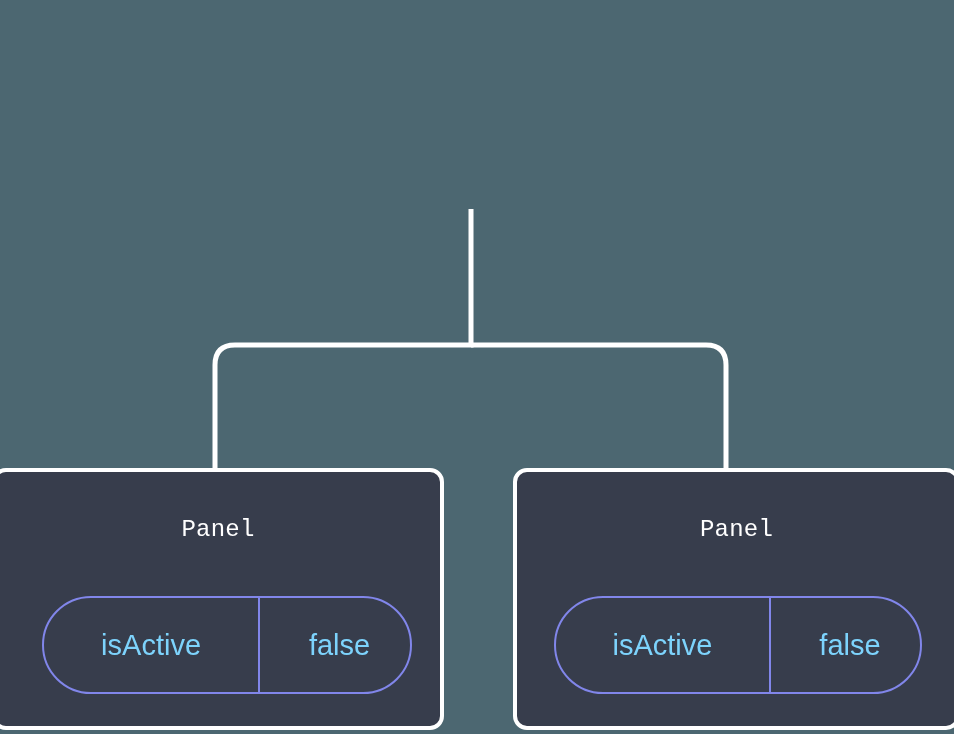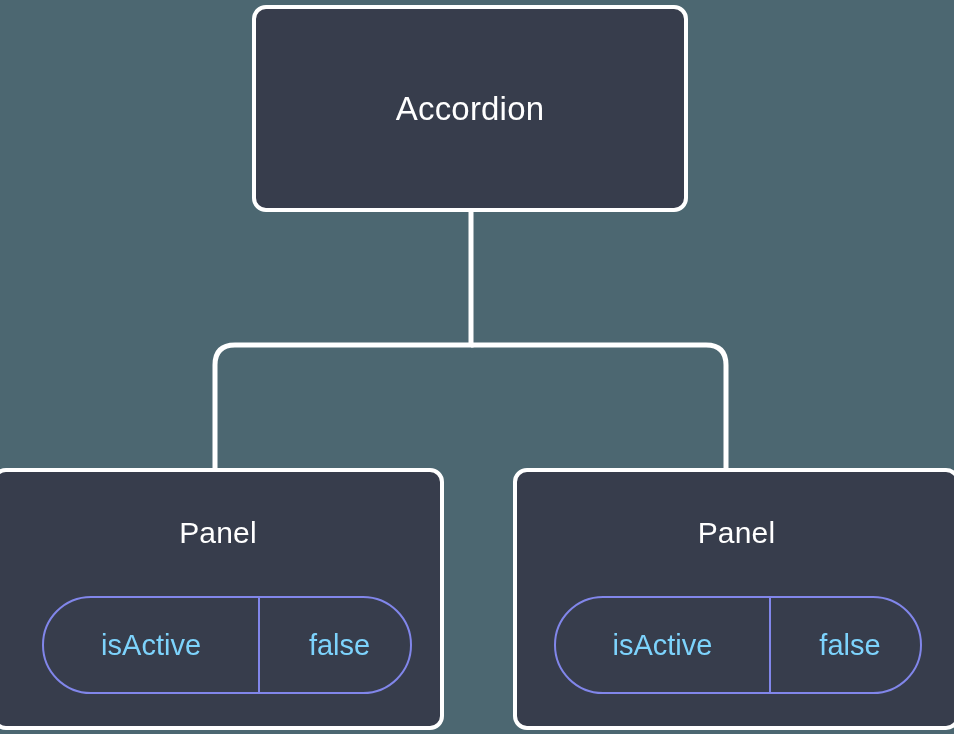--- a/index.html
+++ b/index.html
@@ -62,22 +62,23 @@
   }
   .node-panel-left {
     left: -8px;
     width: 452px;
   }
   .node-panel-right {
     left: 513px;
     width: 447px;
   }
   .node-panel .node-title {
-    font-size: 30px;
+    font-size: 24px;
     line-height: 1;
+    font-family: Liberation Mono, monospace;
   }
   .prop-pill {
     position: absolute;
     top: 124px;
     height: 98px;
     box-sizing: border-box;
     border: 2px solid #8186ea;
     border-radius: 49px;
     display: flex;
     align-items: stretch;
@@ -115,23 +116,20 @@
 
 <div id="diagram-root">
 
   <svg id="edge-layer" viewBox="0 0 954 734" width="954" height="734" xmlns="http://www.w3.org/2000/svg">
     <g fill="none" stroke="#ffffff" stroke-width="5" stroke-linecap="butt">
       <path d="M 471 209 L 471 345 L 235 345 Q 215 345 215 365 L 215 470"></path>
       <path d="M 471 345 L 706 345 Q 726 345 726 365 L 726 470"></path>
     </g>
   </svg>
 
-  <div class="node node-root">
-    <div class="node-title">Accordion</div>
-  </div>
 
   <div class="node node-panel node-panel-left">
     <div class="node-title">Panel</div>
     <div class="prop-pill">
       <div class="prop-key">isActive</div>
       <div class="prop-value">false</div>
     </div>
   </div>
 
   <div class="node node-panel node-panel-right">

